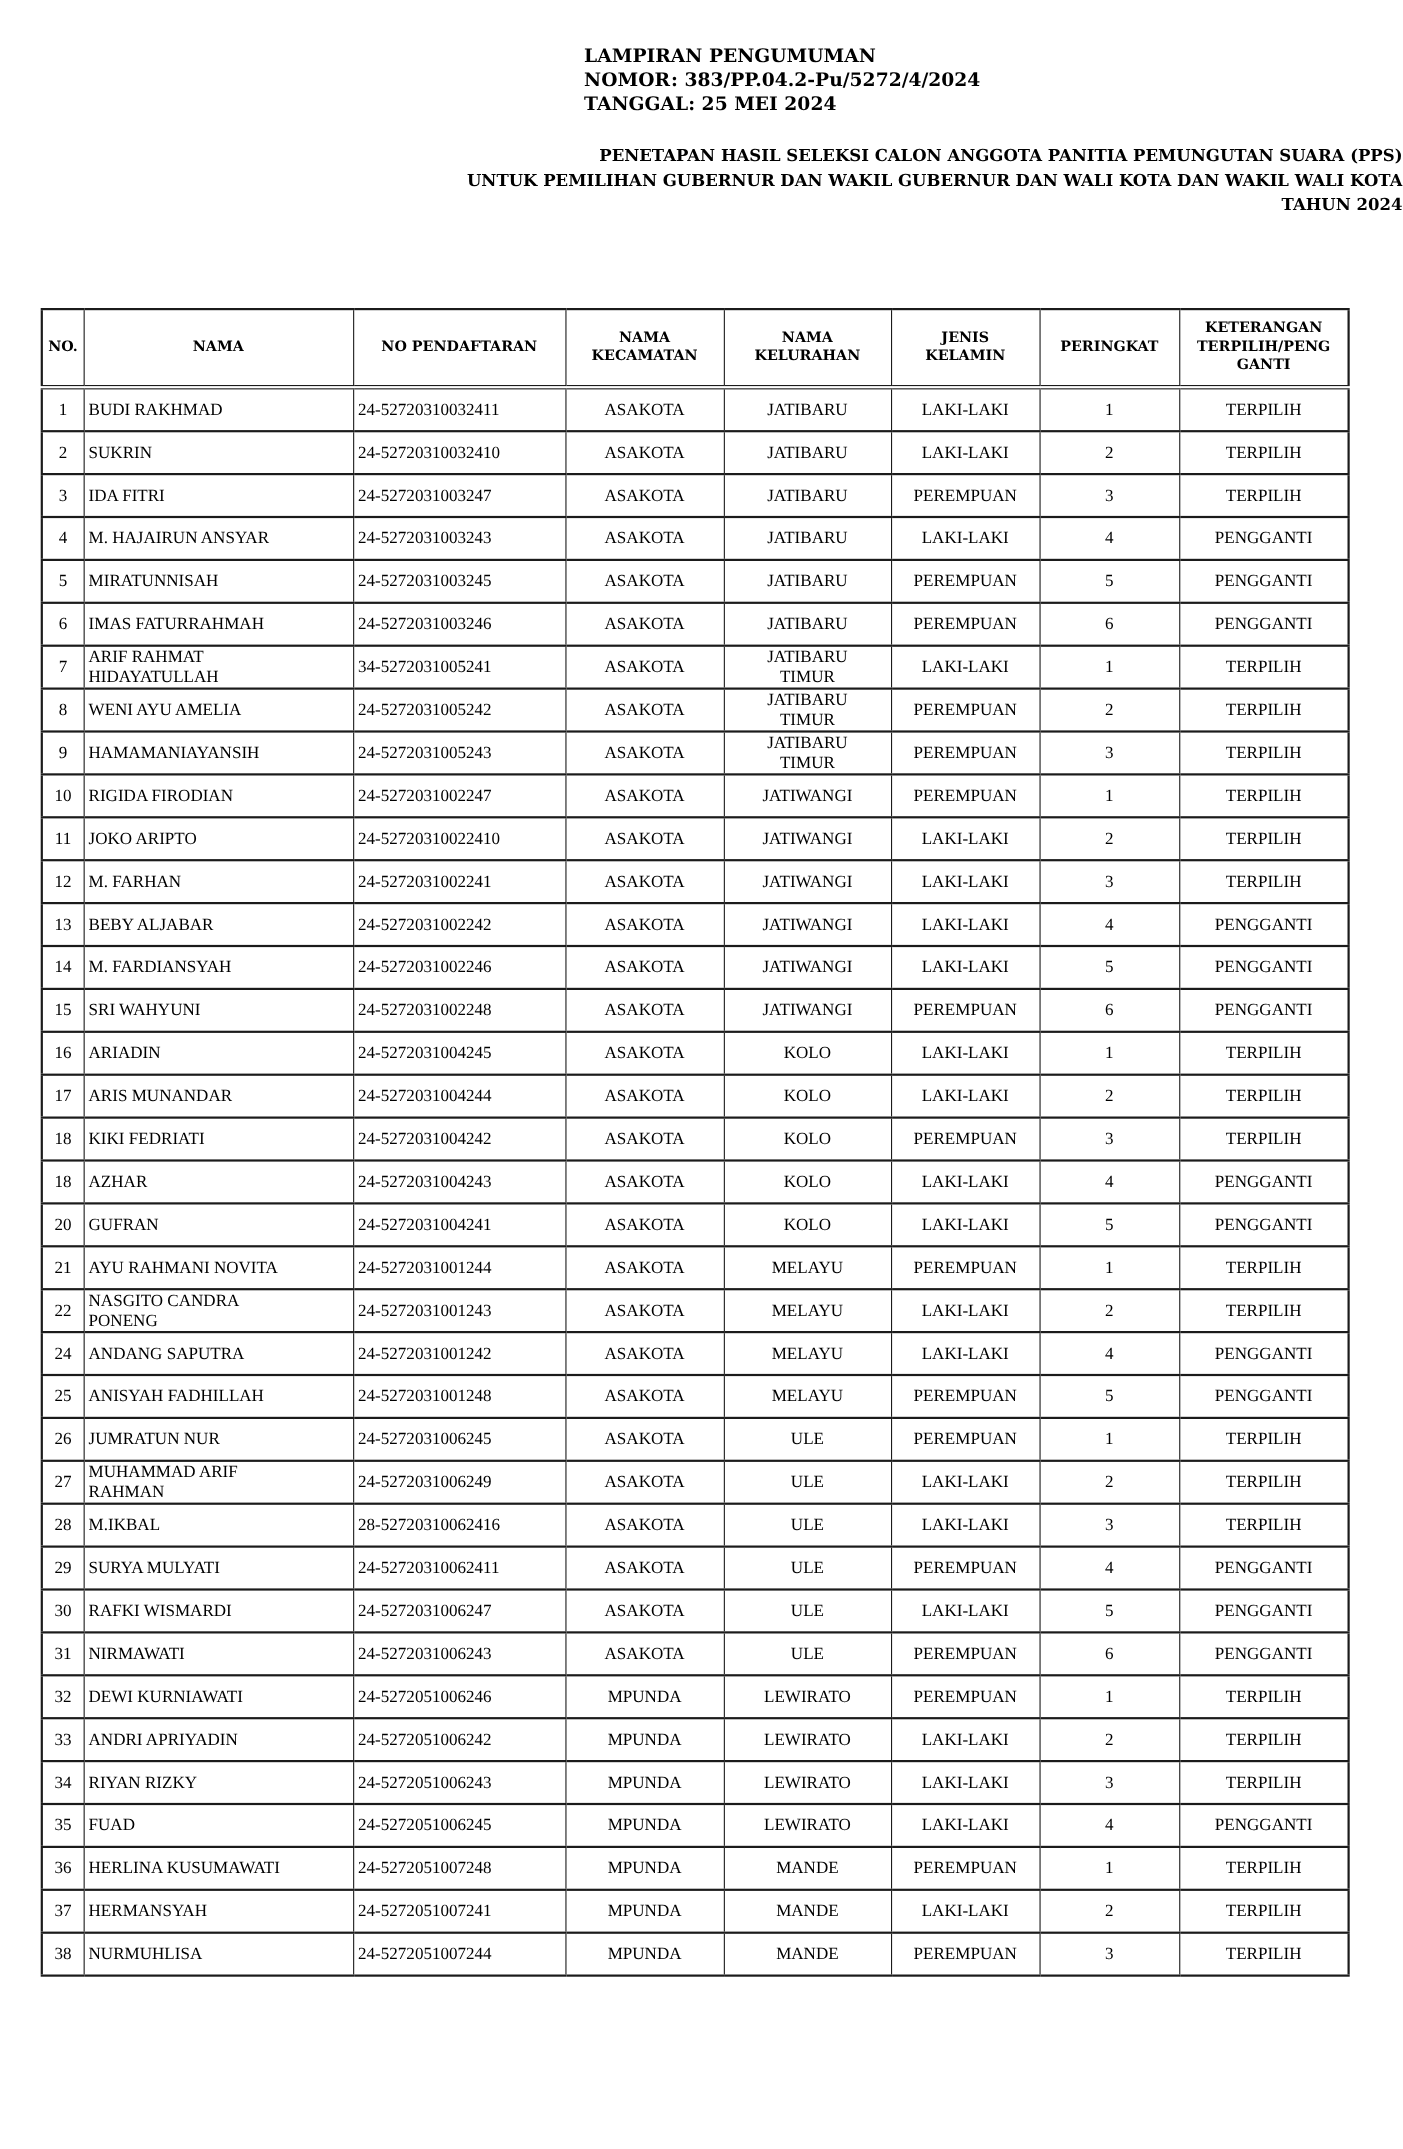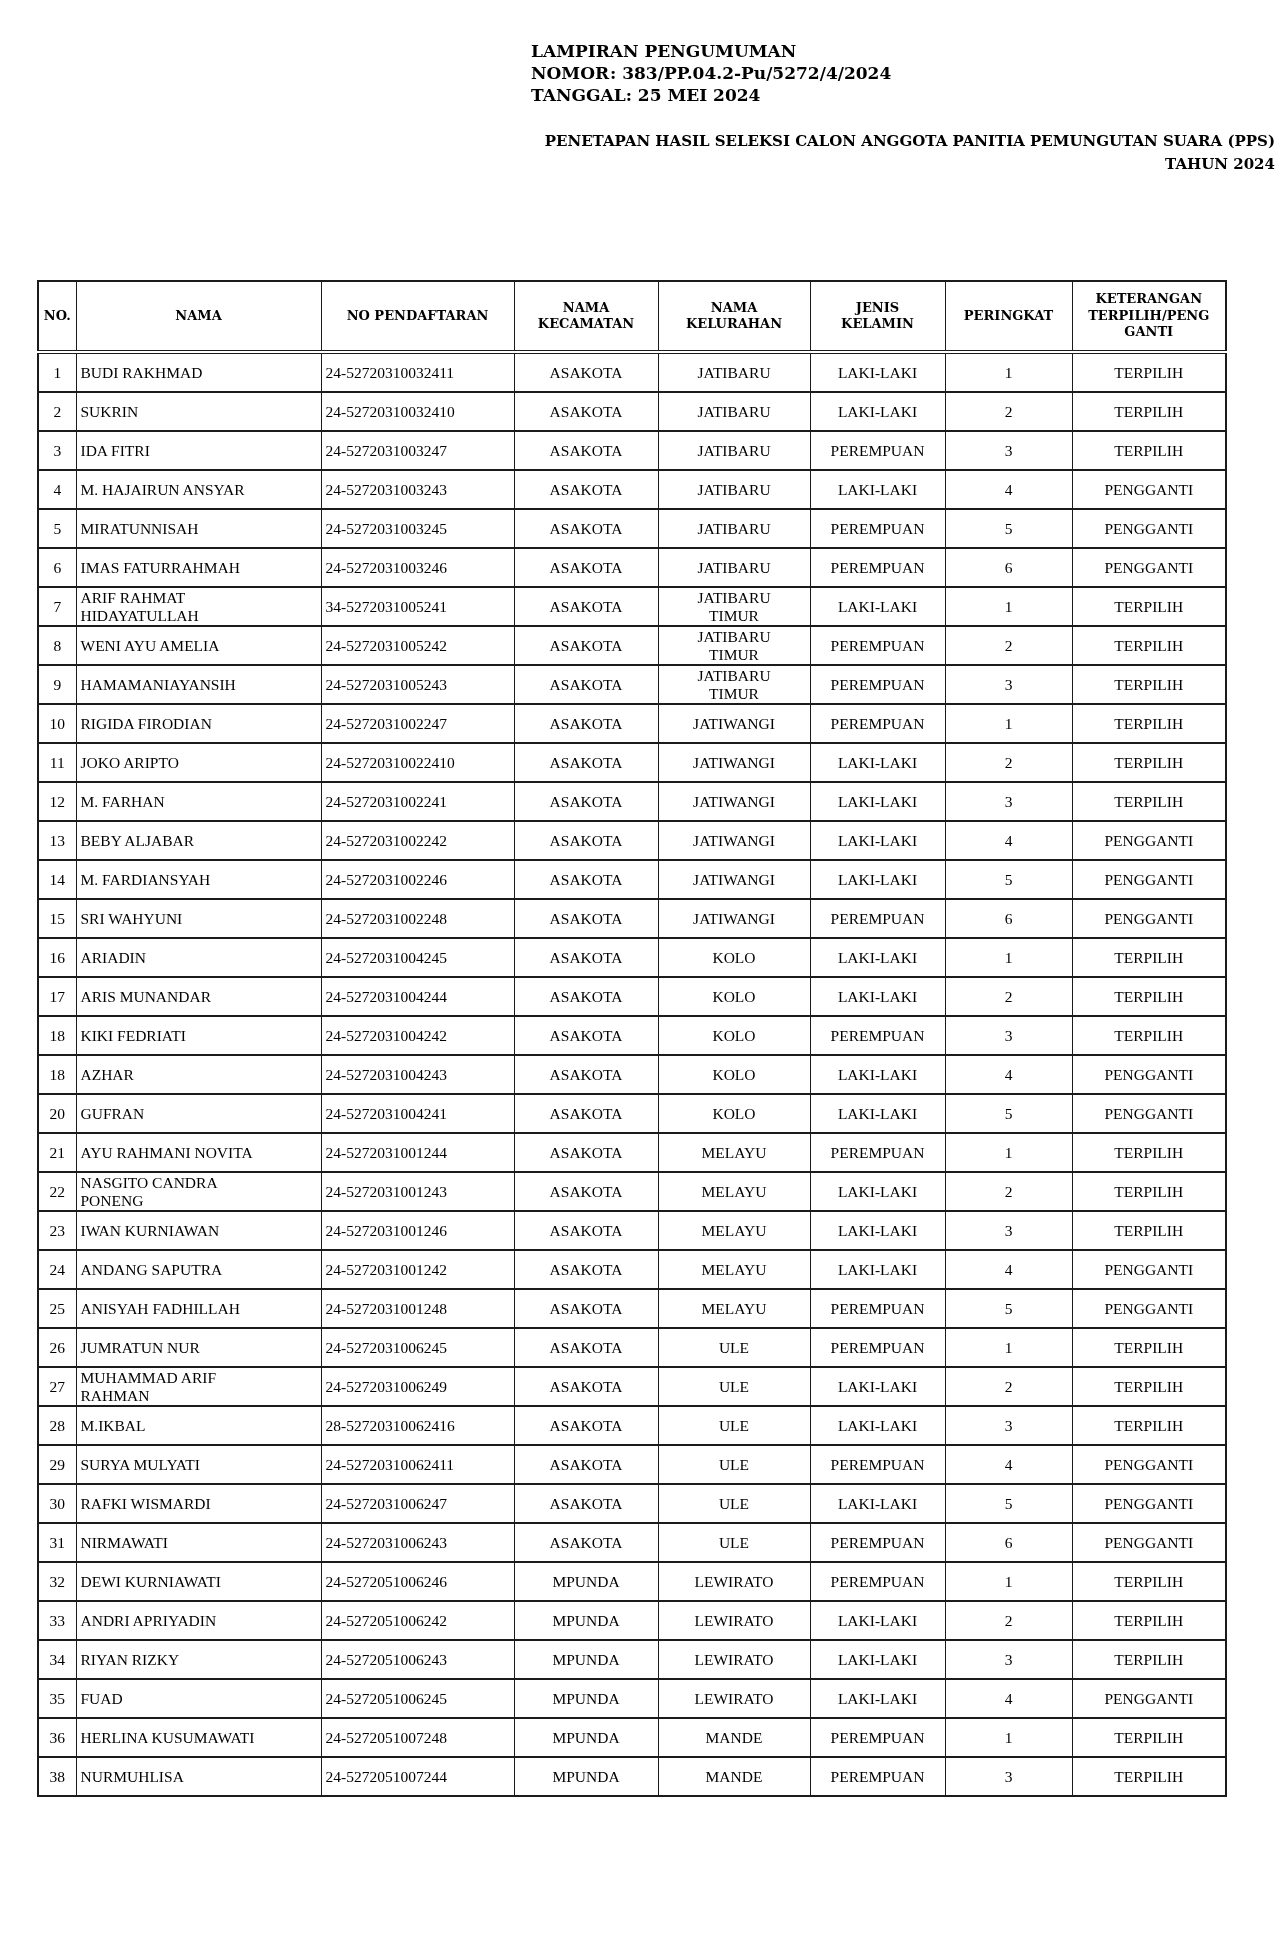--- a/index.html
+++ b/index.html
@@ -55,20 +55,21 @@
     <span>: 383/PP.04.2-Pu/5272/4/2024</span>
   </div>
   <div class="line">
     <span class="lbl">TANGGAL</span>
     <span>: 25 MEI 2024</span>
   </div>
 </div>
 
 <div class="doc-title">
   <div>PENETAPAN HASIL SELEKSI CALON ANGGOTA PANITIA PEMUNGUTAN SUARA (PPS)</div>
+  <div>UNTUK PEMILIHAN GUBERNUR DAN WAKIL GUBERNUR DAN WALI KOTA DAN WAKIL WALI KOTA</div>
   <div>TAHUN 2024</div>
 </div>
 
 <table class="results">
   <colgroup>
     <col style="width:38px">
     <col style="width:245px">
     <col style="width:193px">
     <col style="width:144px">
     <col style="width:152px">
@@ -313,30 +314,20 @@
         <td class="al-l">NASGITO CANDRA
 PONENG</td>
         <td class="al-l">24-5272031001243</td>
         <td class="al-c">ASAKOTA</td>
         <td class="al-c">MELAYU</td>
         <td class="al-c">LAKI-LAKI</td>
         <td class="al-c">2</td>
         <td class="al-c">TERPILIH</td>
       </tr>
       <tr>
-        <td class="al-c">23</td>
-        <td class="al-l">IWAN KURNIAWAN</td>
-        <td class="al-l">24-5272031001246</td>
-        <td class="al-c">ASAKOTA</td>
-        <td class="al-c">MELAYU</td>
-        <td class="al-c">LAKI-LAKI</td>
-        <td class="al-c">3</td>
-        <td class="al-c">TERPILIH</td>
-      </tr>
-      <tr>
         <td class="al-c">24</td>
         <td class="al-l">ANDANG SAPUTRA</td>
         <td class="al-l">24-5272031001242</td>
         <td class="al-c">ASAKOTA</td>
         <td class="al-c">MELAYU</td>
         <td class="al-c">LAKI-LAKI</td>
         <td class="al-c">4</td>
         <td class="al-c">PENGGANTI</td>
       </tr>
       <tr>
@@ -454,20 +445,30 @@
         <td class="al-c">36</td>
         <td class="al-l">HERLINA KUSUMAWATI</td>
         <td class="al-l">24-5272051007248</td>
         <td class="al-c">MPUNDA</td>
         <td class="al-c">MANDE</td>
         <td class="al-c">PEREMPUAN</td>
         <td class="al-c">1</td>
         <td class="al-c">TERPILIH</td>
       </tr>
       <tr>
+        <td class="al-c">37</td>
+        <td class="al-l">HERMANSYAH</td>
+        <td class="al-l">24-5272051007241</td>
+        <td class="al-c">MPUNDA</td>
+        <td class="al-c">MANDE</td>
+        <td class="al-c">LAKI-LAKI</td>
+        <td class="al-c">2</td>
+        <td class="al-c">TERPILIH</td>
+      </tr>
+      <tr>
         <td class="al-c">38</td>
         <td class="al-l">NURMUHLISA</td>
         <td class="al-l">24-5272051007244</td>
         <td class="al-c">MPUNDA</td>
         <td class="al-c">MANDE</td>
         <td class="al-c">PEREMPUAN</td>
         <td class="al-c">3</td>
         <td class="al-c">TERPILIH</td>
       </tr>
     </tbody>

